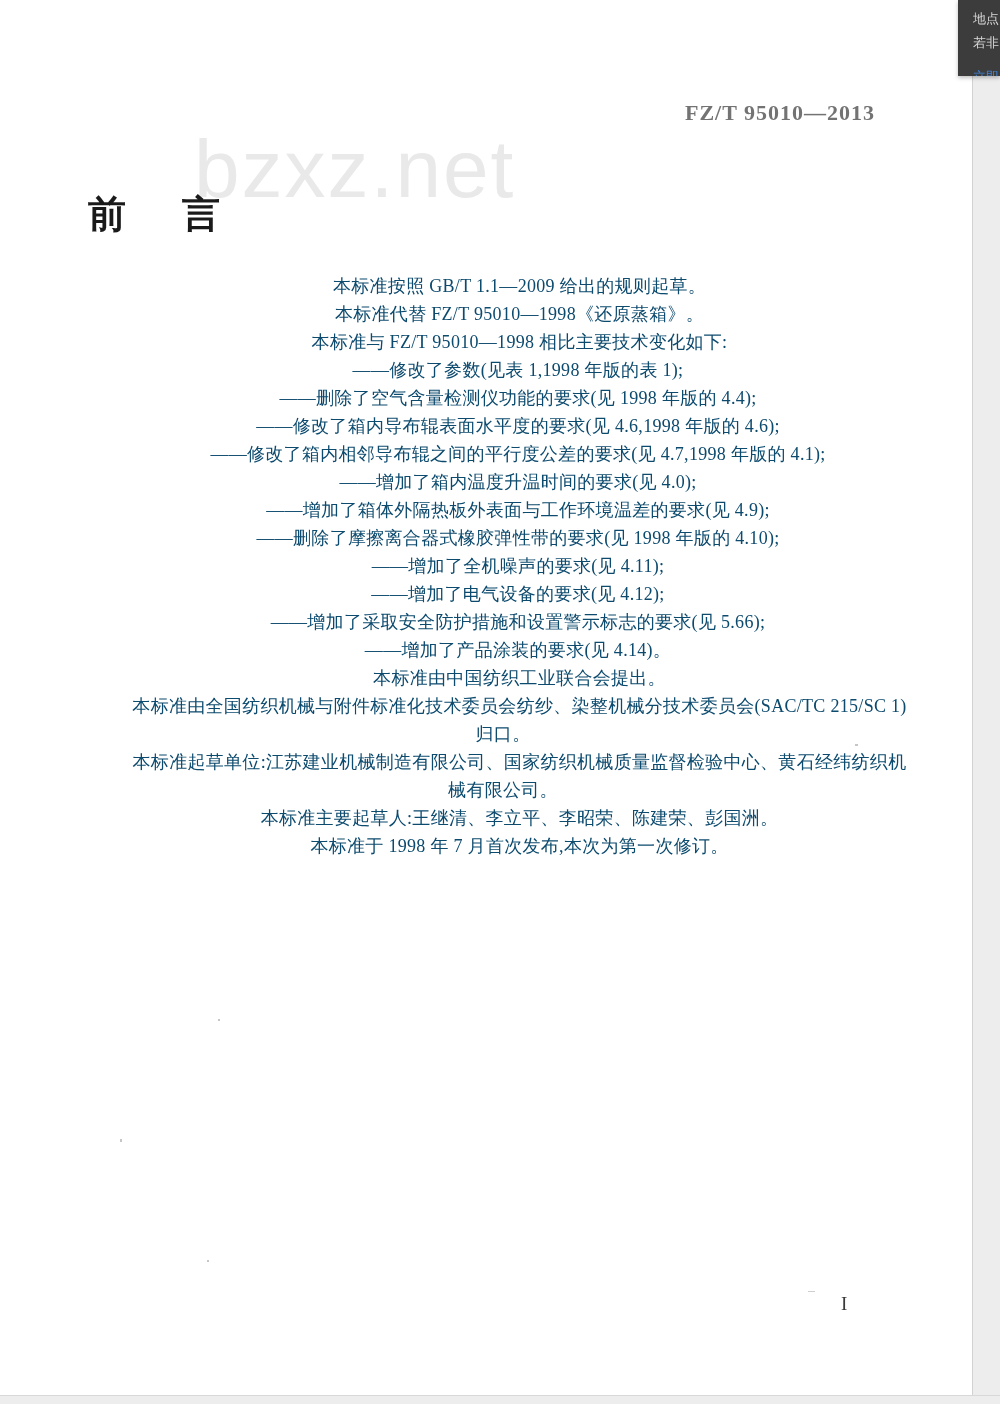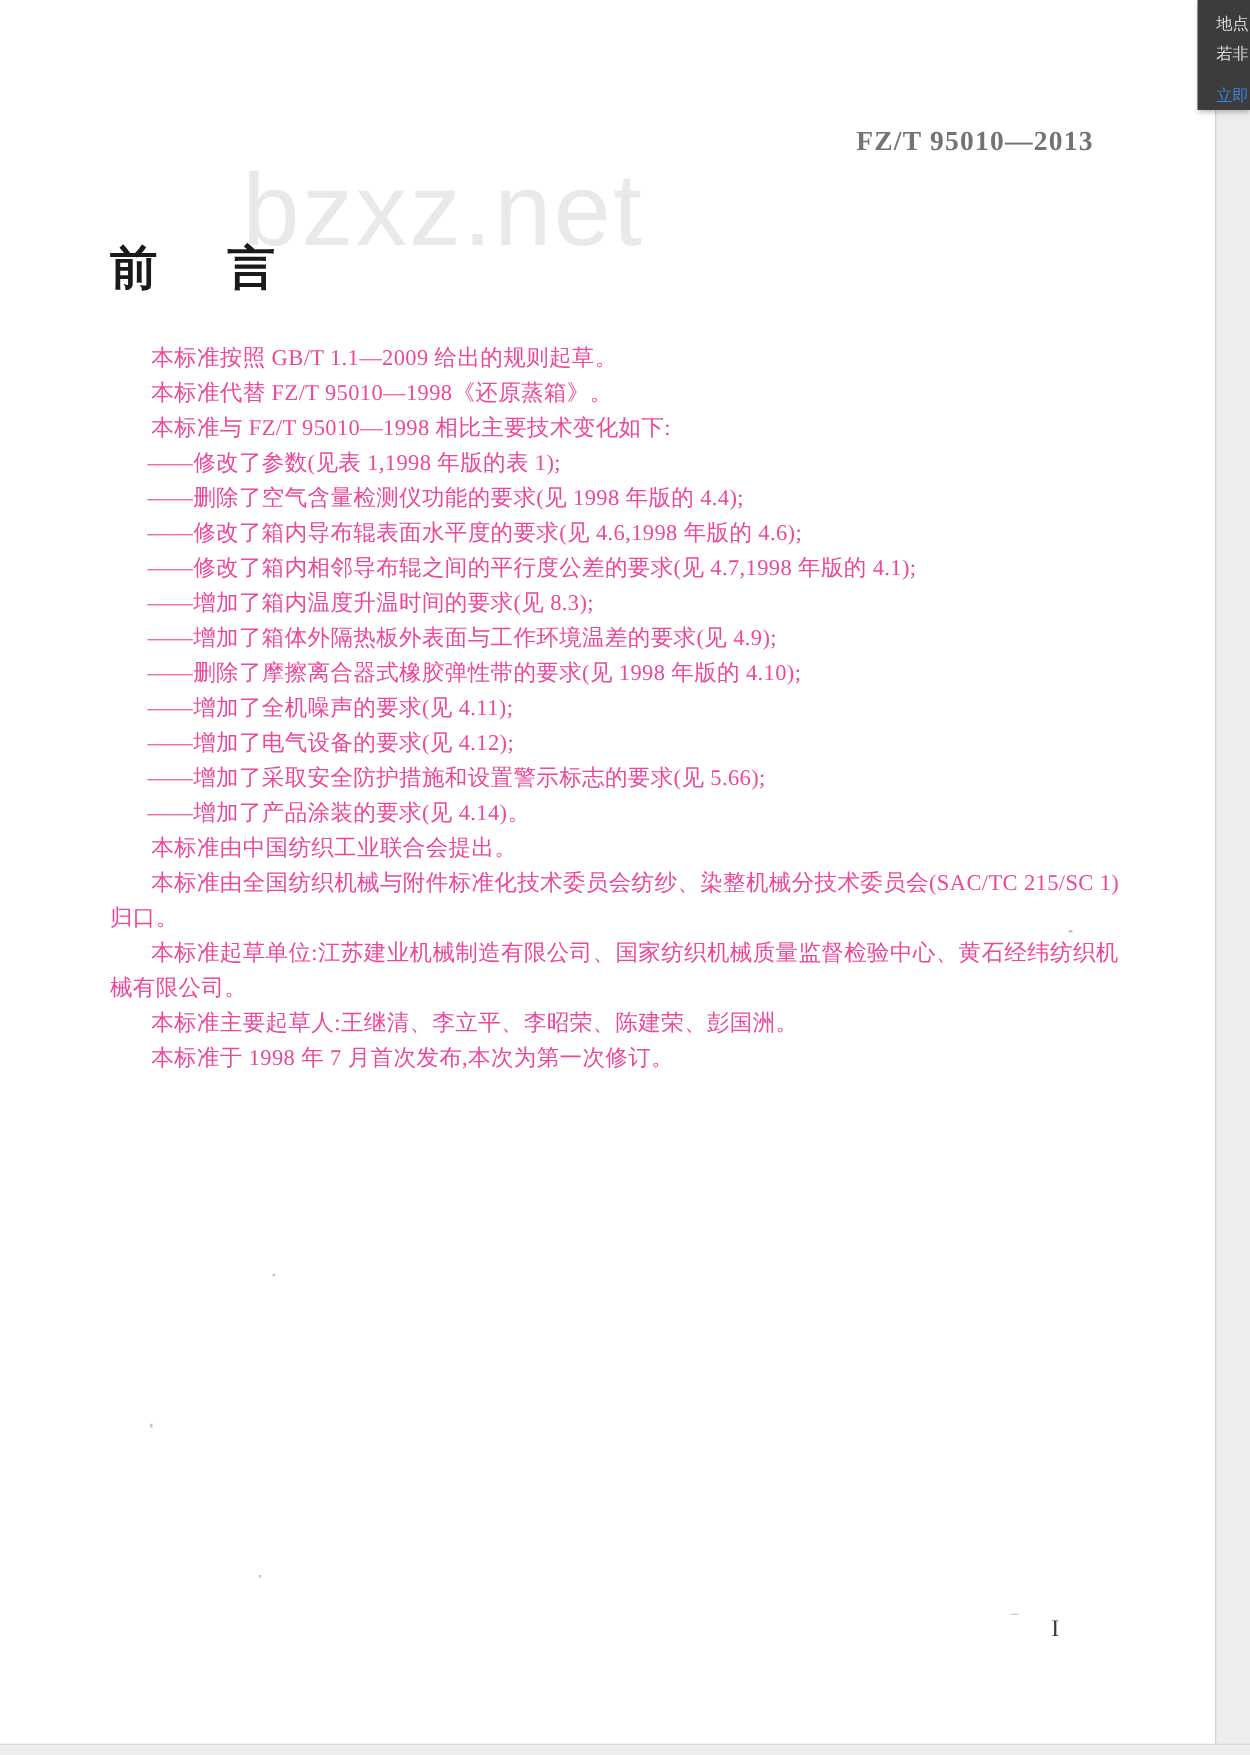--- a/index.html
+++ b/index.html
@@ -22,21 +22,22 @@
   }
   
   .doc-title {
     position:absolute; top:189px; left:88px; width:786px; z-index:2;
     text-align:left; font-size:38px; font-weight:bold; color:#1a1a1a;
   }
   .doc-title .t2 { margin-left:56px; }
   
   .body-text {
     position:absolute; left:88px; top:272px; width:830px; z-index:2;
-    color:#ec4899;
+    color:#0c4a6e;
+    text-align:center;
   }
   .body-text p {
     margin:0; height:28px; line-height:28px; font-size:18px;
     letter-spacing:0.3px; white-space:nowrap;
   }
   .body-text p.para { text-indent:33px; }
   .body-text p.list { text-indent:30px; }
   .body-text p.cont { text-indent:0; }
   
   .page-number {
@@ -47,21 +48,21 @@
   .right-gutter {
     position:absolute; top:0; left:972px; width:28px; height:1404px;
     background:#ededed; border-left:1px solid #d2d2d2; z-index:1;
   }
   .bottom-gutter {
     position:absolute; left:0; top:1395px; width:1000px; height:9px;
     background:#ededed; border-top:1px solid #d8d8d8; z-index:3;
   }
   
   .overlay-panel {
-    position:absolute; left:958px; top:0; width:42px; height:88px;
+    position:absolute; left:958px; top:0; width:42px; height:76px;
     background:#3c3c3c; overflow:hidden; z-index:5;
     box-sizing:border-box; padding:7px 0 0 15px;
     font-family:"Liberation Sans","DejaVu Sans",sans-serif;
     box-shadow:0 2px 4px rgba(0,0,0,0.25);
   }
   .ov-line { font-size:13px; color:#d8d8d8; line-height:24px; white-space:nowrap; }
   .ov-link {
     display:block; margin-top:13px; font-size:13px; line-height:18px;
     color:#3f83d8; white-space:nowrap; text-decoration:none; cursor:pointer;
   }
@@ -83,21 +84,21 @@
 <div class="doc-title"><span class="t1">前</span><span class="t2">言</span></div>
 
 <div class="body-text" id="body-lines">
     <p class="para">本标准按照 GB/T 1.1—2009 给出的规则起草。</p>
     <p class="para">本标准代替 FZ/T 95010—1998《还原蒸箱》。</p>
     <p class="para">本标准与 FZ/T 95010—1998 相比主要技术变化如下:</p>
     <p class="list">——修改了参数(见表 1,1998 年版的表 1);</p>
     <p class="list">——删除了空气含量检测仪功能的要求(见 1998 年版的 4.4);</p>
     <p class="list">——修改了箱内导布辊表面水平度的要求(见 4.6,1998 年版的 4.6);</p>
     <p class="list">——修改了箱内相邻导布辊之间的平行度公差的要求(见 4.7,1998 年版的 4.1);</p>
-    <p class="list">——增加了箱内温度升温时间的要求(见 8.3);</p>
+    <p class="list">——增加了箱内温度升温时间的要求(见 4.0);</p>
     <p class="list">——增加了箱体外隔热板外表面与工作环境温差的要求(见 4.9);</p>
     <p class="list">——删除了摩擦离合器式橡胶弹性带的要求(见 1998 年版的 4.10);</p>
     <p class="list">——增加了全机噪声的要求(见 4.11);</p>
     <p class="list">——增加了电气设备的要求(见 4.12);</p>
     <p class="list">——增加了采取安全防护措施和设置警示标志的要求(见 5.66);</p>
     <p class="list">——增加了产品涂装的要求(见 4.14)。</p>
     <p class="para">本标准由中国纺织工业联合会提出。</p>
     <p class="para">本标准由全国纺织机械与附件标准化技术委员会纺纱、染整机械分技术委员会(SAC/TC 215/SC 1)</p>
     <p class="cont">归口。</p>
     <p class="para">本标准起草单位:江苏建业机械制造有限公司、国家纺织机械质量监督检验中心、黄石经纬纺织机</p>

